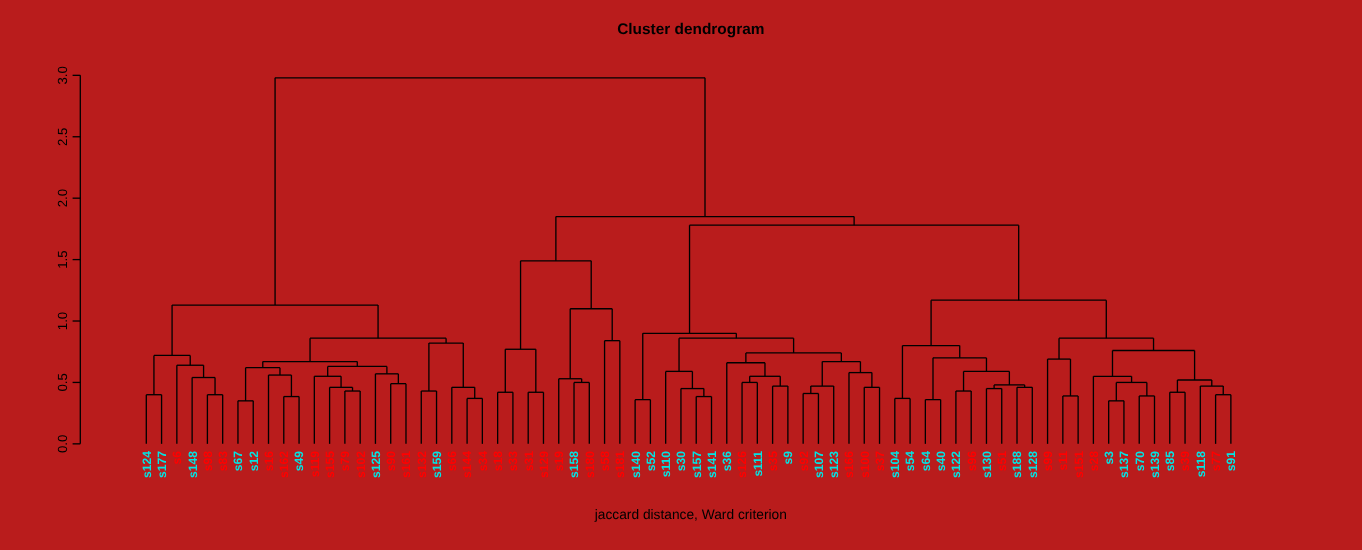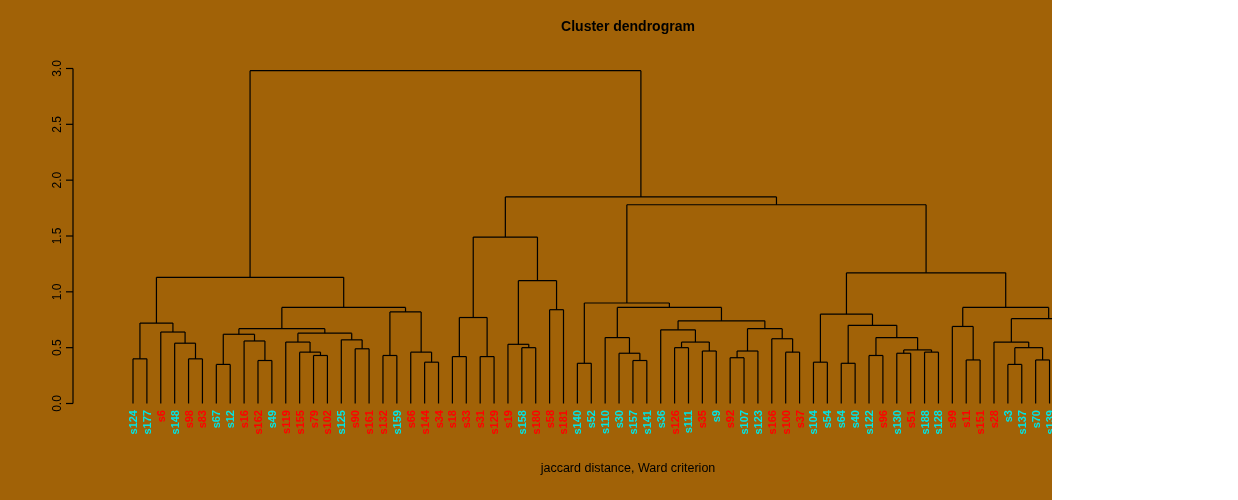--- a/index.html
+++ b/index.html
@@ -1,17 +1,17 @@
 <!DOCTYPE html>
 <html><head>
 <meta charset="utf-8">
 <style>
   html,body{margin:0;padding:0;background:#ffffff;}
   body{font-family:"Liberation Sans", sans-serif;}
-  .figure{position:relative;width:1052px;height:500px;background:#a16207;overflow:hidden;}
+  .figure{position:relative;width:1238px;height:500px;background:#b91c1c;overflow:hidden;}
   .chart-title{position:absolute;left:0;top:18px;width:1256px;text-align:center;
     font-size:14px;font-weight:bold;color:#000;}
   .x-axis-label{position:absolute;left:0;top:461px;width:1256px;text-align:center;
     font-size:12.5px;color:#000;}
   svg{position:absolute;left:0;top:0;}
   svg line{stroke:#000;stroke-width:1.2;fill:none;}
   svg text{font-family:"Liberation Sans", sans-serif;}
   .tick-num{font-size:12px;fill:#000;}
   .leaf{font-size:11px;font-weight:bold;}
 </style>

